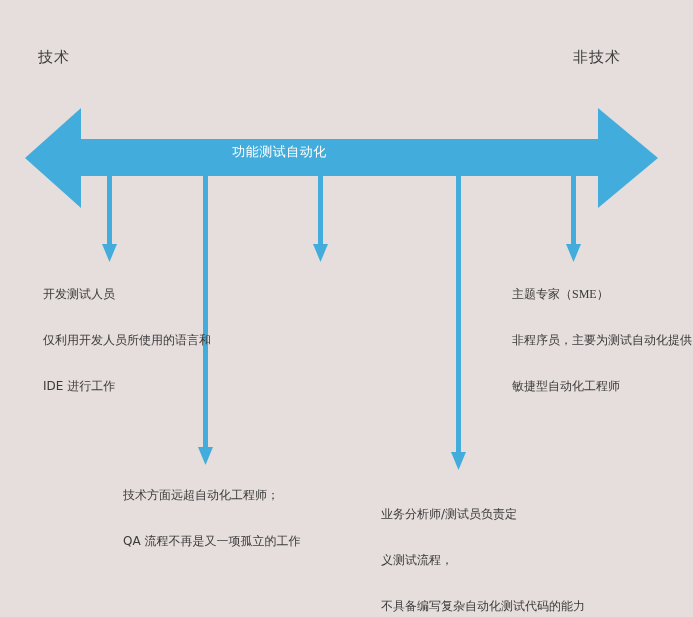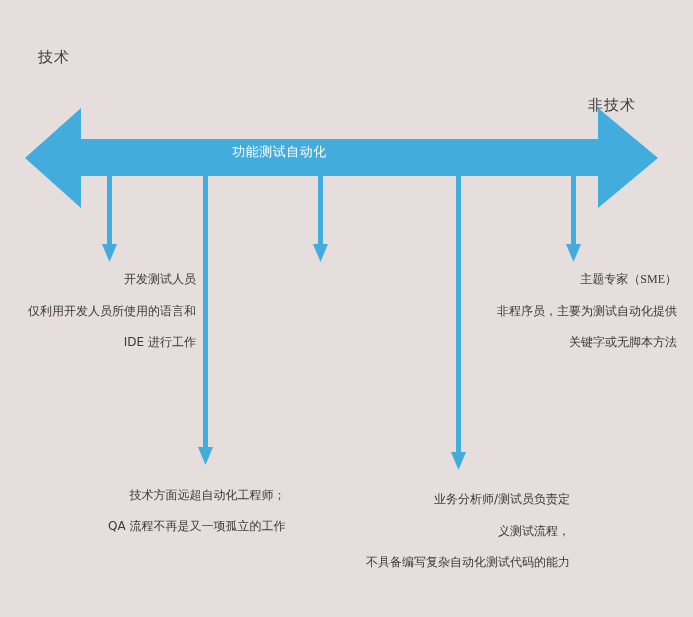--- a/index.html
+++ b/index.html
@@ -27,46 +27,45 @@
     height: 617px;
   }
   .axis-label {
     position: absolute;
     font-size: 15px;
     color: #3C3C3C;
     letter-spacing: 1px;
     white-space: nowrap;
   }
   #label-technical { left: 38px; top: 48px; }
-  #label-nontechnical { left: 588px; top: 48px; margin-top: 48px; }
+  #label-nontechnical { left: 573px; top: 48px; }
 
   #banner-title {
     position: absolute;
     left: 0;
     top: 143px;
     width: 559px;
     text-align: center;
     font-size: 13px;
     color: #FFFFFF;
     letter-spacing: 0.5px;
     white-space: nowrap;
   }
 
   .callout {
     position: absolute;
     font-size: 12px;
     color: #3A3A3A;
     white-space: nowrap;
   }
   .callout .line {
-    margin: 0;
+    margin: 15px;
     padding: 0;
     line-height: 31px;
     white-space: nowrap;
-    text-align: right;
   }
   .callout .line.gap {
     margin-top: 1px;
   }
 
   #callout-0 { left: 28px; top: 264px; }
   #callout-1 { left: 233px; top: 264px; }
   #callout-2 { left: 497px; top: 264px; font-family: Liberation Serif, serif; }
   #callout-3 { left: 108px; top: 479px; }
   #callout-4 { left: 366px; top: 484px; }
@@ -115,21 +114,21 @@
   <div class="callout" id="callout-0">
     <p class="line">开发测试人员</p>
     <p class="line gap">仅利用开发人员所使用的语言和</p>
     <p class="line">IDE 进行工作</p>
   </div>
 
 
   <div class="callout" id="callout-2">
     <p class="line">主题专家（SME）</p>
     <p class="line gap">非程序员，主要为测试自动化提供</p>
-    <p class="line">关键字或无脚本方法</p>
+    <p class="line">敏捷型自动化工程师</p>
   </div>
 
   <div class="callout" id="callout-3">
     <p class="line gap">技术方面远超自动化工程师；</p>
     <p class="line">QA 流程不再是又一项孤立的工作</p>
   </div>
 
   <div class="callout" id="callout-4">
     <p class="line">业务分析师/测试员负责定</p>
     <p class="line gap">义测试流程，</p>

